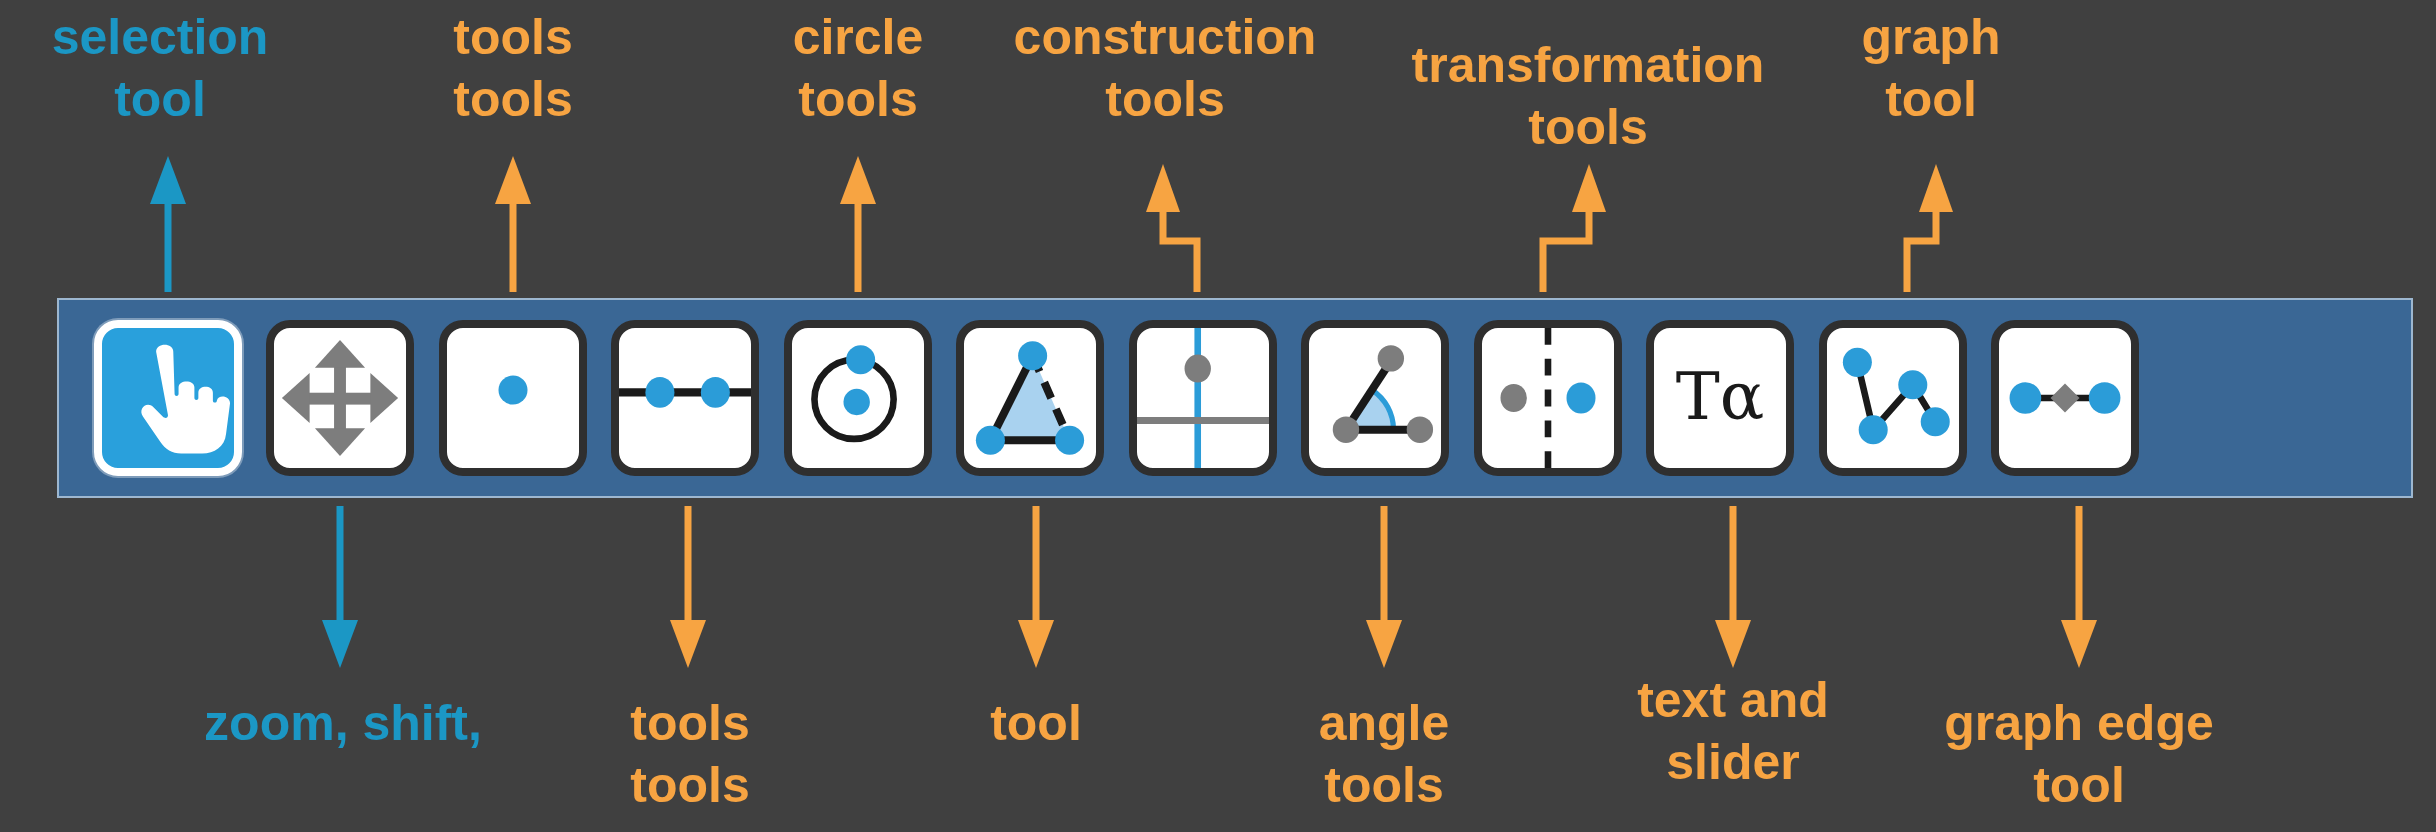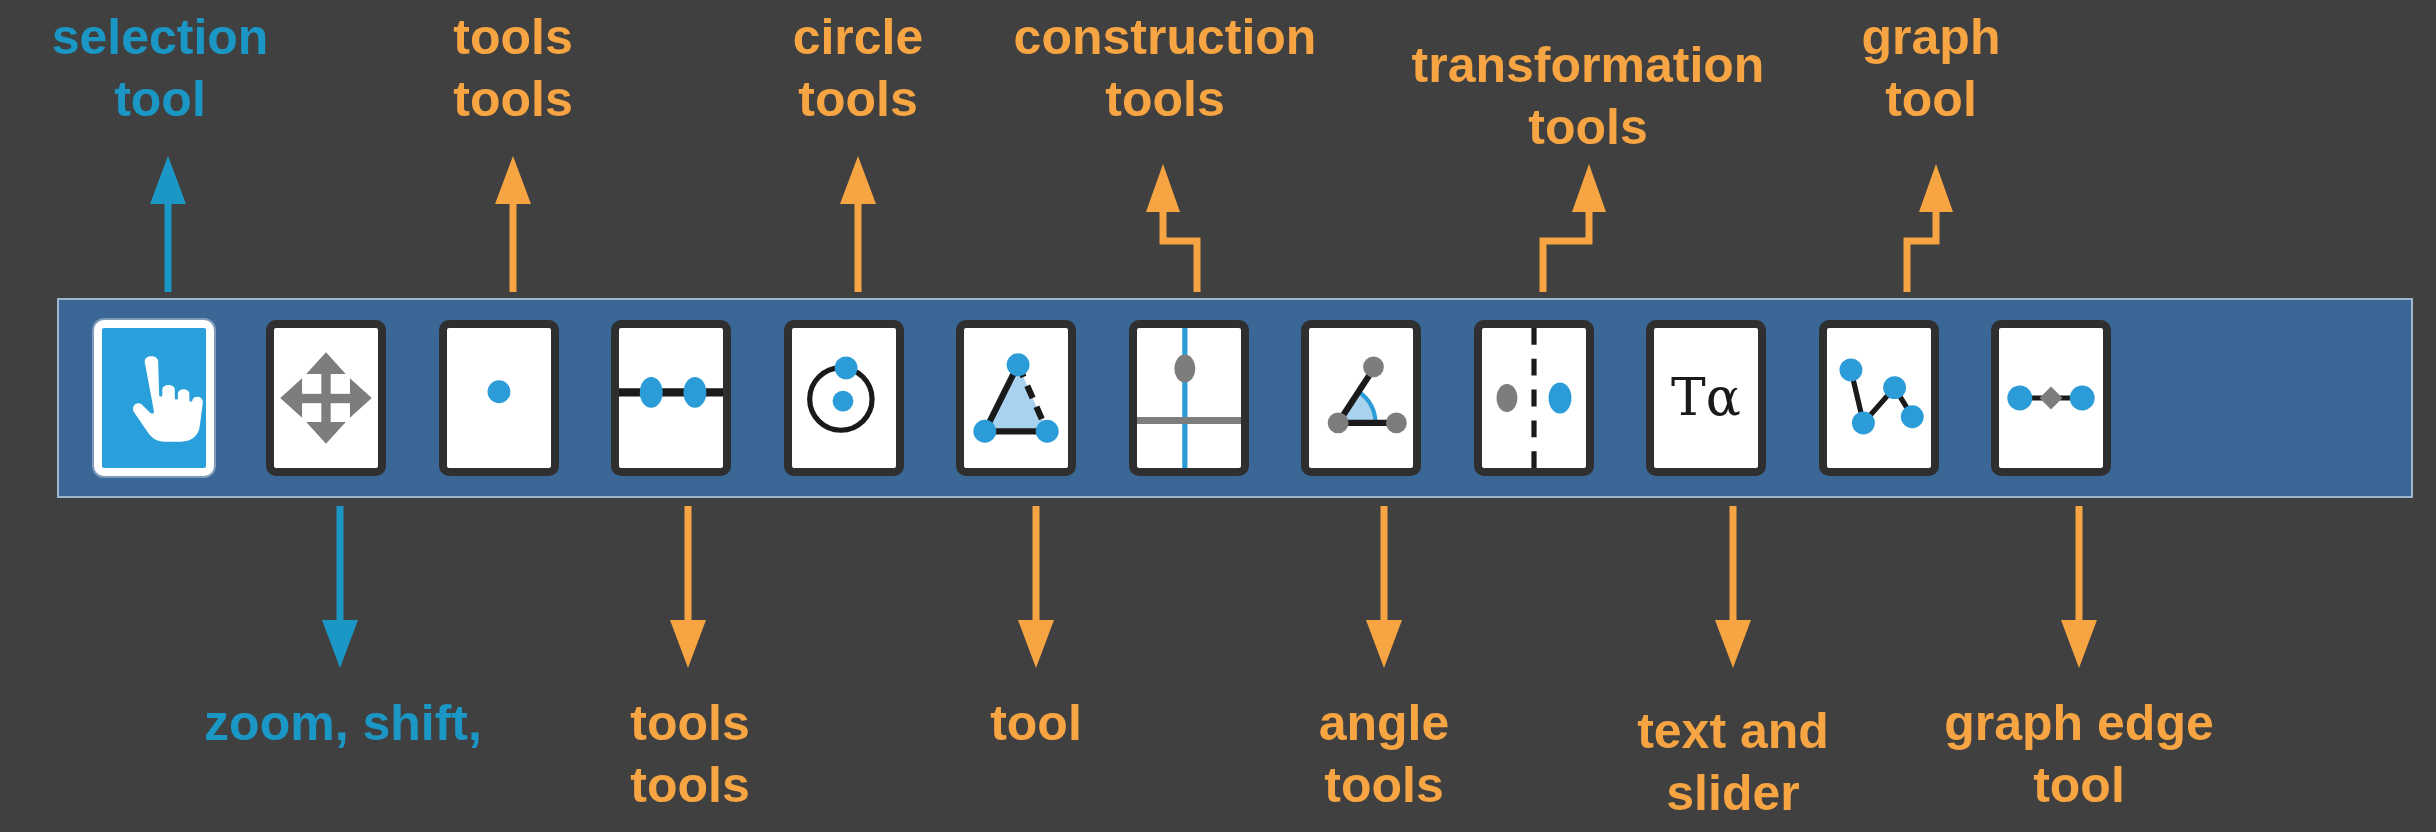--- a/index.html
+++ b/index.html
@@ -11,22 +11,22 @@
     position:absolute;text-align:center;font-weight:bold;
     font-size:50px;line-height:62px;letter-spacing:0px;white-space:nowrap;
   }
   .teal{color:#1b97c5;}
   .orange{color:#f7a442;}
   #bar{
     position:absolute;left:57px;top:298px;width:2356px;height:200px;
     background:#3a6795;border:2px solid #9db7d0;box-sizing:border-box;
   }
   .tool-btn{
-    position:absolute;top:320px;width:120px;height:156px;
-    background:#ffffff;border:8px solid #2f2f2f;border-radius:10px;
+    position:absolute;top:320px;width:148px;height:156px;
+    background:#ffffff;border:8px solid #2f2f2f;border-radius:24px;
     box-sizing:border-box;overflow:hidden;
   }
   .tool-btn.selected{
     background:#29a0dc;border-color:#ffffff;
     box-shadow:0 0 0 2px rgba(255,255,255,0.35);
   }
   .tool-btn svg{display:block;width:100%;height:100%;}
   #arrow-layer{position:absolute;left:0;top:0;width:2436px;height:832px;pointer-events:none;}
   .stroke-teal{stroke:#1b97c5;}
   .fill-teal{fill:#1b97c5;}
@@ -70,21 +70,21 @@
       <div>tools</div>
       <div>tools</div>
     </div>
   <div class="lbl orange" style="left:826px;top:692px;width:420px;">
       <div>tool</div>
     </div>
   <div class="lbl orange" style="left:1224px;top:692px;width:320px;">
       <div>angle</div>
       <div>tools</div>
     </div>
-  <div class="lbl orange" style="left:1523px;top:700px;width:420px;">
+  <div class="lbl orange" style="left:1523px;top:669px;width:420px;">
       <div>text and</div>
       <div>slider</div>
     </div>
   <div class="lbl orange" style="left:1839px;top:692px;width:480px;">
       <div>graph edge</div>
       <div>tool</div>
     </div>
 
   <div id="bar"></div>
 

